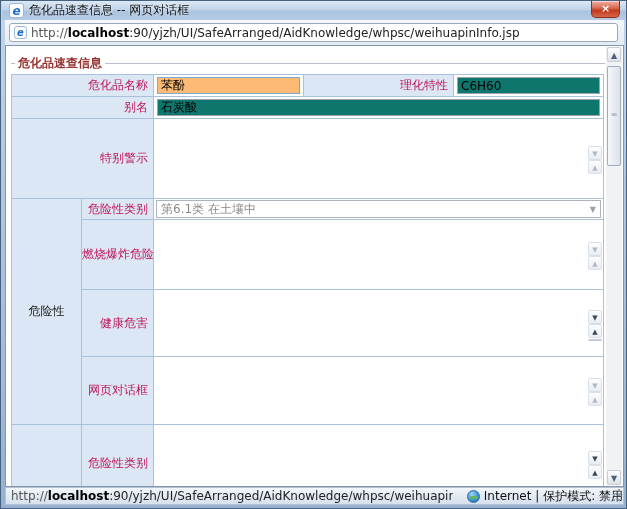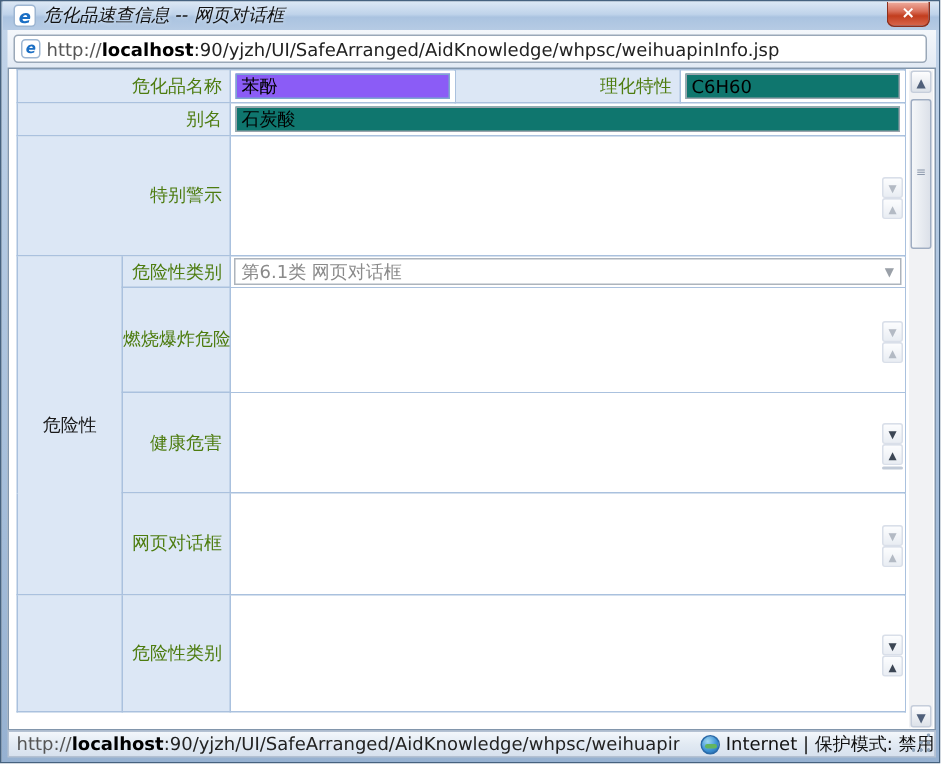--- a/index.html
+++ b/index.html
@@ -17,21 +17,21 @@
   .titlebar {
     position:absolute; left:1px; top:0; width:624px; height:19px;
     display:flex; align-items:center; padding-left:7px;
     background:linear-gradient(180deg,#dce8f5 0%,#bfd3ea 45%,#aac3e0 55%,#b6cbe4 100%);
   }
   .ie-icon {
     width:15px; height:15px; border-radius:3px; background:#fff;
     color:#1b6fc4; font-weight:bold; font-style:italic; font-size:12px;
     line-height:14px; text-align:center; margin-right:5px; border:1px solid #9db6d2;
   }
-  .title-text { font-size:12px; color:#111; text-shadow:0 0 3px #eaf2fb;font-style:italic; }
+  .title-text { font-size:12px; color:#111; text-shadow:0 0 3px #eaf2fb; }
   .close-btn {
     position:absolute; right:6px; top:0; width:29px; height:17px;
     background:linear-gradient(180deg,#f0b0a2 0%,#d9705b 40%,#c23d1e 60%,#d8654a 100%);
     border:1px solid #8c2f1c; border-top:none; border-radius:0 0 5px 5px;
     color:#fff; font-weight:bold; font-size:11px; text-align:center; line-height:15px;
     box-shadow:inset 0 1px 0 rgba(255,255,255,.5); cursor:pointer;
   }
   
   .urlband {
     position:absolute; left:4px; top:19px; width:619px; height:25px;
@@ -53,30 +53,30 @@
   }
   .legend-row { display:flex; align-items:center; margin:9px 18px 3px 5px; height:16px; }
   .legend-pre { width:4px; height:1px; background:#b9bfc9; }
   .legend-text { color:#963330; font-weight:bold; padding:0 3px; white-space:nowrap; }
   .legend-line { flex:1; height:1px; background:#b9bfc9; }
   table.form {
     table-layout:fixed; border-collapse:collapse; width:592px; margin-left:5px;
   }
   table.form td { border:1px solid #aac1de; vertical-align:middle; overflow:hidden; }
   td.lbl {
-    background:#dce7f5; text-align:right; padding-right:5px; color:#4d7c0f;
+    background:#dce7f5; text-align:right; padding-right:5px; color:#be185d;
     white-space:nowrap;
   }
   td.grp { background:#dce7f5; text-align:center; }
   td.val { background:#fff; padding:0; position:relative; }
   .inp {
     height:17px; border:1px solid #9aa4ad; background:#0f766e; width:calc(100% - 6px);
     margin:2px 3px; font-family:inherit; font-size:12px; padding:0 3px; display:block;
   }
-  .inp.hl { background:#8b5cf6; border:1px solid #7da8cf; }
+  .inp.hl { background:#fdba74; border:1px solid #7da8cf; }
   .selectbox {
     margin:1px 2px; height:18px; border:1px solid #adb4bc; background:#fff;
     display:flex; align-items:center; justify-content:space-between; padding:0 4px;
     color:#8a8a8a;
   }
   .selectbox .arrow { color:#9aa0a8; font-size:8px; }
   .ta-wrap { position:relative; width:100%; height:100%; }
   .ta-text {
     position:absolute; left:0; top:0; right:17px; bottom:0; padding:3px 4px 0 5px;
     white-space:pre-wrap; line-height:16.2px; color:#222; overflow:hidden;
@@ -154,20 +154,25 @@
     <div class="url-input">
       <span class="ie-icon">e</span>
       <span class="url-scheme">http://</span>
         <span class="url-host">localhost</span>
         <span class="url-rest">:90/yjzh/UI/SafeArranged/AidKnowledge/whpsc/weihuapinInfo.jsp</span>
     </div>
   </div>
 
   <div class="page">
 
+    <div class="legend-row">
+      <span class="legend-pre"></span>
+      <span class="legend-text">危化品速查信息</span>
+      <span class="legend-line"></span>
+    </div>
 
     <table class="form">
       <colgroup>
         <col style="width:70px">
           <col style="width:72px">
           <col style="width:150px">
         <col style="width:150px">
           <col style="width:150px">
       </colgroup>
       <tbody>
@@ -198,21 +203,21 @@
               <div class="ta-arr down">▼</div>
             </div>
           </div>
         </td>
       </tr>
       <tr style="height:21px">
         <td class="grp" rowspan="4">危险性</td>
         <td class="lbl">危险性类别</td>
         <td class="val" colspan="3">
           <div class="selectbox">
-            <span>第6.1类 网页对话框</span>
+            <span>第6.1类 在土壤中</span>
             <span class="arrow">▼</span>
           </div>
         </td>
       </tr>
       <tr style="height:70px">
         <td class="lbl">燃烧爆炸危险性</td>
         <td class="val" colspan="3">
           <div class="ta-wrap">
             <div class="ta-text">可燃</div>
             <div class="ta-scroll">

